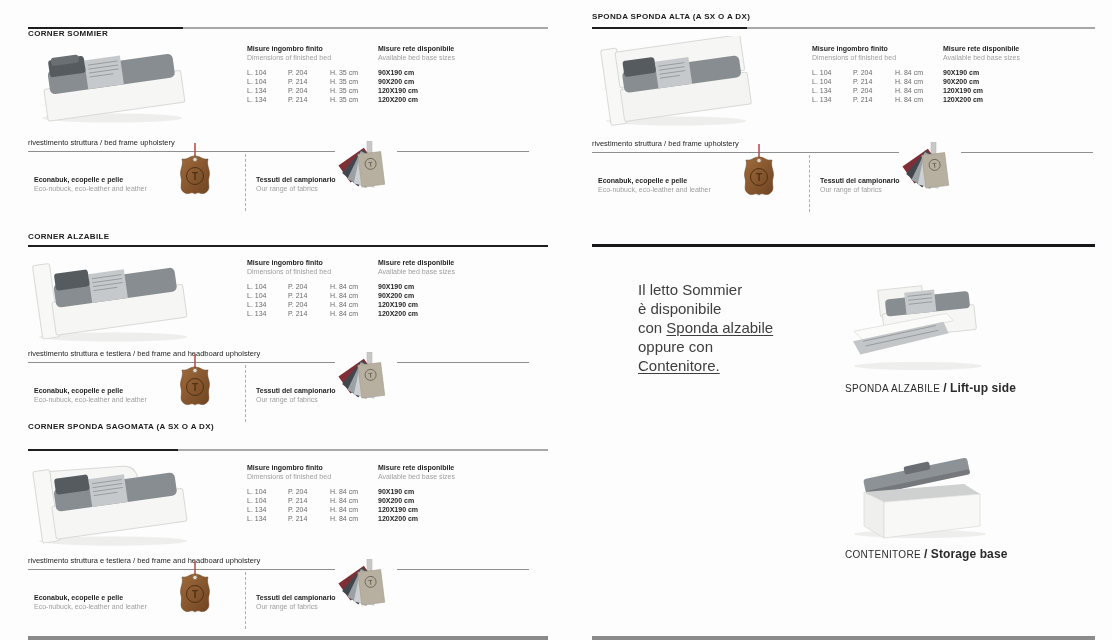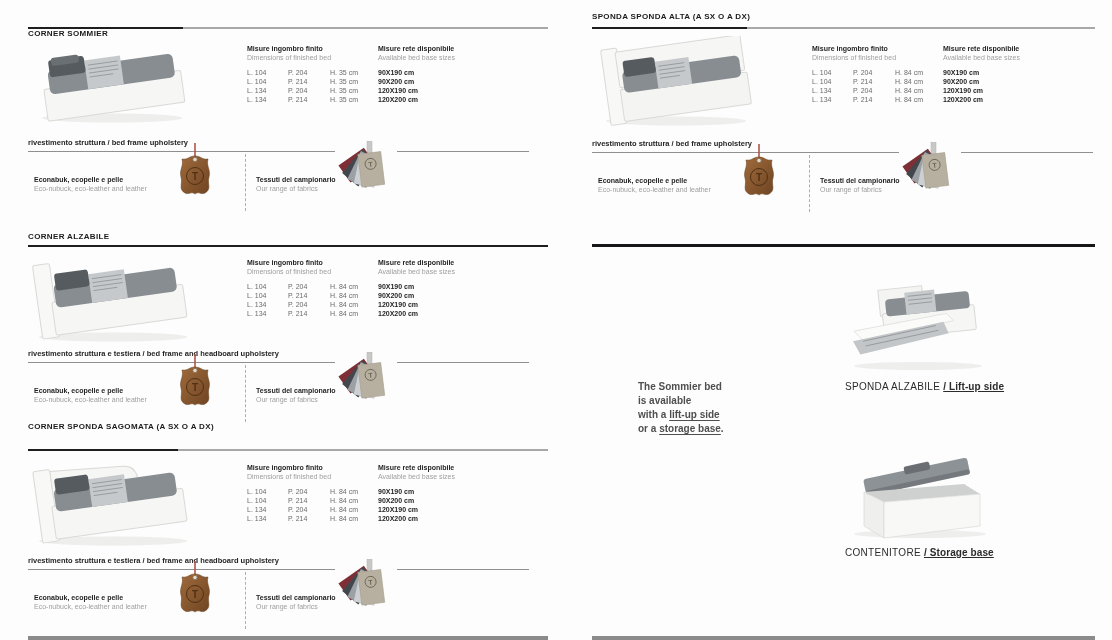--- a/index.html
+++ b/index.html
@@ -23,41 +23,41 @@
   .dt-head{position:absolute;top:0;white-space:nowrap;}
   .dt-head .t{font-weight:bold;color:#1f1f1f;}
   .dt-head .s{color:#9e9e9e;}
   .dt-row{position:absolute;white-space:nowrap;height:9px;}
   .dt-row span{position:absolute;white-space:nowrap;}
   .c1{left:0;} .c2{left:41px;} .c3{left:83px;}
   .c4{left:131px;font-weight:bold;color:#1f1f1f;}
   .hd2{left:131px;}
 
   .uph{position:absolute;left:0;width:100%;height:80px;}
-  .uph .ut{position:absolute;top:0;left:0;font-size:7.5px;font-weight:bold;color:#1f1f1f;white-space:nowrap;}
+  .uph .ut{position:absolute;top:0;left:0;font-size:7.5px;font-weight:normal;color:#1f1f1f;white-space:nowrap;}
   .uph .hang1{position:absolute;top:13px;left:0;width:307px;height:1px;background:#8f8f8f;}
   .uph .hang2{position:absolute;top:13px;left:369px;width:132px;height:1px;background:#8f8f8f;}
   .uph .item{position:absolute;font-size:7px;line-height:8.5px;white-space:nowrap;}
   .uph .item .t{font-weight:bold;color:#1f1f1f;}
   .uph .item .s{color:#9e9e9e;}
   .uph .item1{left:6px;top:38px;}
   .uph .item2{left:228px;top:38px;}
   .uph .vdiv{position:absolute;left:217px;top:16px;height:57px;width:0;border-left:1px dashed #aeaeae;}
   .uph .tag{position:absolute;left:146px;top:5px;}
   .uph .fan{position:absolute;left:305px;top:3px;}
 
   .heavy{position:absolute;left:0;width:100%;height:3px;background:#17171a;}
   .bbar{position:absolute;top:636px;height:4px;background:#8b8b8b;}
 
   .info-it{position:absolute;left:46px;top:280px;font-size:15px;line-height:19px;color:#3e3e3e;}
   .info-en{position:absolute;left:46px;top:380px;font-size:10px;line-height:14px;font-weight:bold;color:#4f4f4f;}
   .ulink{text-decoration:underline;text-underline-offset:2px;color:inherit;}
 
   .cap{position:absolute;white-space:nowrap;color:#2b2b2b;font-size:10px;letter-spacing:.3px;}
-  .cap .sub{font-size:10px;font-weight:bold;letter-spacing:.1px;text-decoration:underline;}
+  .cap .sub{font-size:12px;font-weight:bold;letter-spacing:.1px;}
 </style>
 </head>
 <body>
 
 <svg width="0" height="0" style="position:absolute" aria-hidden="true">
   <defs>
     <linearGradient id="lg" x1="0" y1="0" x2="1" y2="1">
       <stop offset="0" stop-color="#a06a3c"></stop>
         <stop offset="1" stop-color="#6f4522"></stop>
     </linearGradient>
@@ -453,25 +453,26 @@
             <rect x="25" y="12" width="23" height="33" fill="#b7b0a0" stroke="#a59e8e" stroke-width="0.6"></rect>
             <circle cx="36.5" cy="23" r="5.5" fill="none" stroke="#6d6554" stroke-width="0.9"></circle>
             <text x="36.5" y="25.8" text-anchor="middle" font-size="7" font-weight="bold" fill="#6d6554">T</text>
           </g>
       </svg>
     </div>
 
     <div class="heavy" style="top:244px"></div>
   </div>
 
-  <div class="info-en">
-    <div>The Sommier bed</div>
-    <div>is available</div>
-    <div><span>with a </span><span class="ulink">lift-up side</span></div>
-    <div><span>or a </span><span class="ulink">storage base</span><span>.</span></div>
+  <div class="info-it">
+    <div>Il letto Sommier</div>
+    <div>è disponibile</div>
+    <div><span>con </span><span class="ulink">Sponda alzabile</span></div>
+    <div>oppure con</div>
+    <div class="ulink">Contenitore.</div>
   </div>
 
   <svg class="bedimg" style="left:256px;top:278px" width="148" height="96" viewBox="0 0 148 96">
     <ellipse cx="70" cy="88" rx="64" ry="4" fill="#eeeeec"></ellipse>
     <g transform="rotate(-6 74 50)">
       <rect x="34" y="8" width="44" height="26" fill="#f4f4f2" stroke="#d9d9d6"></rect>
       <rect x="36" y="32" width="92" height="25" rx="2" fill="#f6f6f4" stroke="#d9d9d6"></rect>
       <rect x="40" y="18" width="84" height="17" rx="4" fill="#888d91"></rect>
       <rect x="60" y="13" width="30" height="22" fill="#c6c9cb"></rect>
       <path d="M63,17 h24 M63,21 h24 M63,25 h24" stroke="#8f9396" stroke-width="0.8" fill="none"></path>

